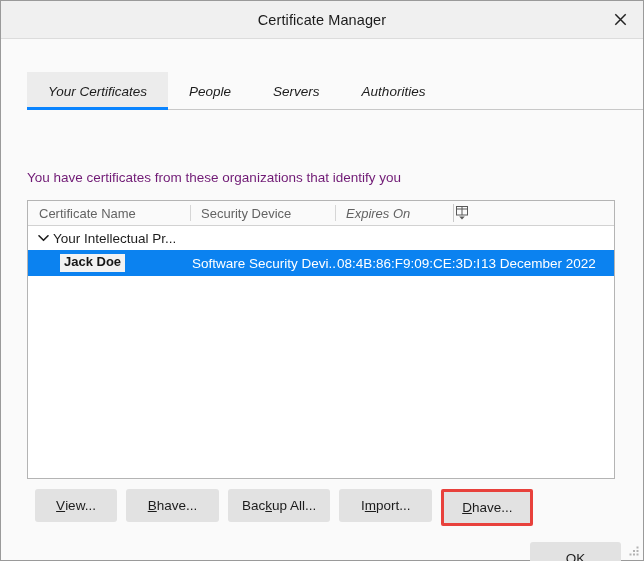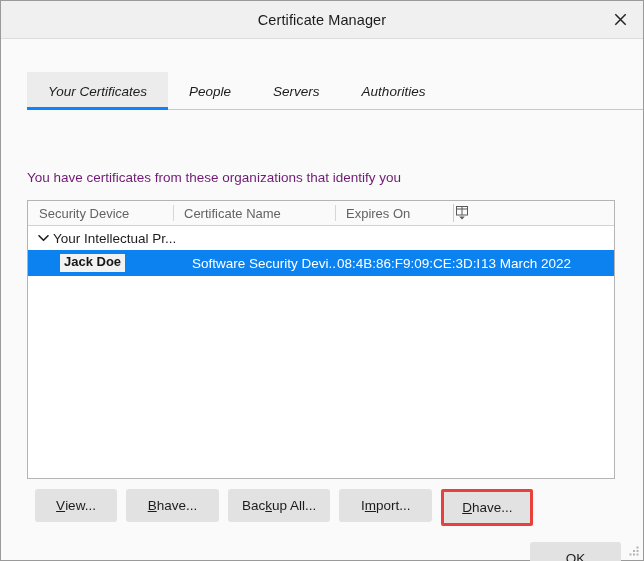--- a/index.html
+++ b/index.html
@@ -159,21 +159,21 @@
     position: absolute;
     left: 0;
     top: 4px;
     bottom: 4px;
     width: 1px;
     background: #d6d6d6;
   }
   .th.c0 { width: 162px; }
   .th.c1 { width: 145px; }
   .th.c2 { width: 144px; }
-  .th.c3 { width: 118px; }
+  .th.c3 { width: 118px; font-style: italic; }
   .th.colpick {
     width: 19px;
     padding-left: 0;
     justify-content: center;
   }
   .th.colpick::before {
     content: "";
     position: absolute;
     left: 0;
     top: 3px;
@@ -328,25 +328,25 @@
           <span>Authorities</span>
         </div>
       </div>
     </div>
 
     <div class="desc">You have certificates from these organizations that identify you</div>
 
     <div class="table-wrap">
 
       <div class="thead">
+        <div class="th c0">
+          <span>Certificate Name</span>
+        </div>
         <div class="th c1">
           <span>Security Device</span>
-        </div>
-        <div class="th c0">
-          <span>Certificate Name</span>
         </div>
         <div class="th c3">
           <span>Expires On</span>
         </div>
         <div class="th colpick" title="Columns">
           <svg class="colpick-icon" width="13" height="14" viewBox="0 0 13 14">
             <rect x="0.5" y="0.5" width="11" height="8.5" fill="none" stroke="#595959" stroke-width="1"></rect>
             <line x1="0.5" y1="3" x2="11.5" y2="3" stroke="#595959" stroke-width="1"></line>
             <line x1="6" y1="0.5" x2="6" y2="9" stroke="#595959" stroke-width="1"></line>
             <path d="M3.2 10.5 L8.8 10.5 L6 13.6 Z" fill="#595959"></path>
@@ -362,21 +362,21 @@
         </span>
         <span>Your Intellectual Pr...</span>
       </div>
 
       <div class="data-row">
         <div class="cell c0">
           <span class="name-chip">Jack Doe</span>
         </div>
         <div class="cell c1">Software Security Devi...</div>
         <div class="cell c2">08:4B:86:F9:09:CE:3D:F...</div>
-        <div class="cell c3">13 March 2022</div>
+        <div class="cell c3">13 December 2022</div>
       </div>
 
     </div>
 
     <div class="btn-row">
       <button class="btn">
           <span></span>
           <u>V</u>
           <span>iew...</span>
         </button>

